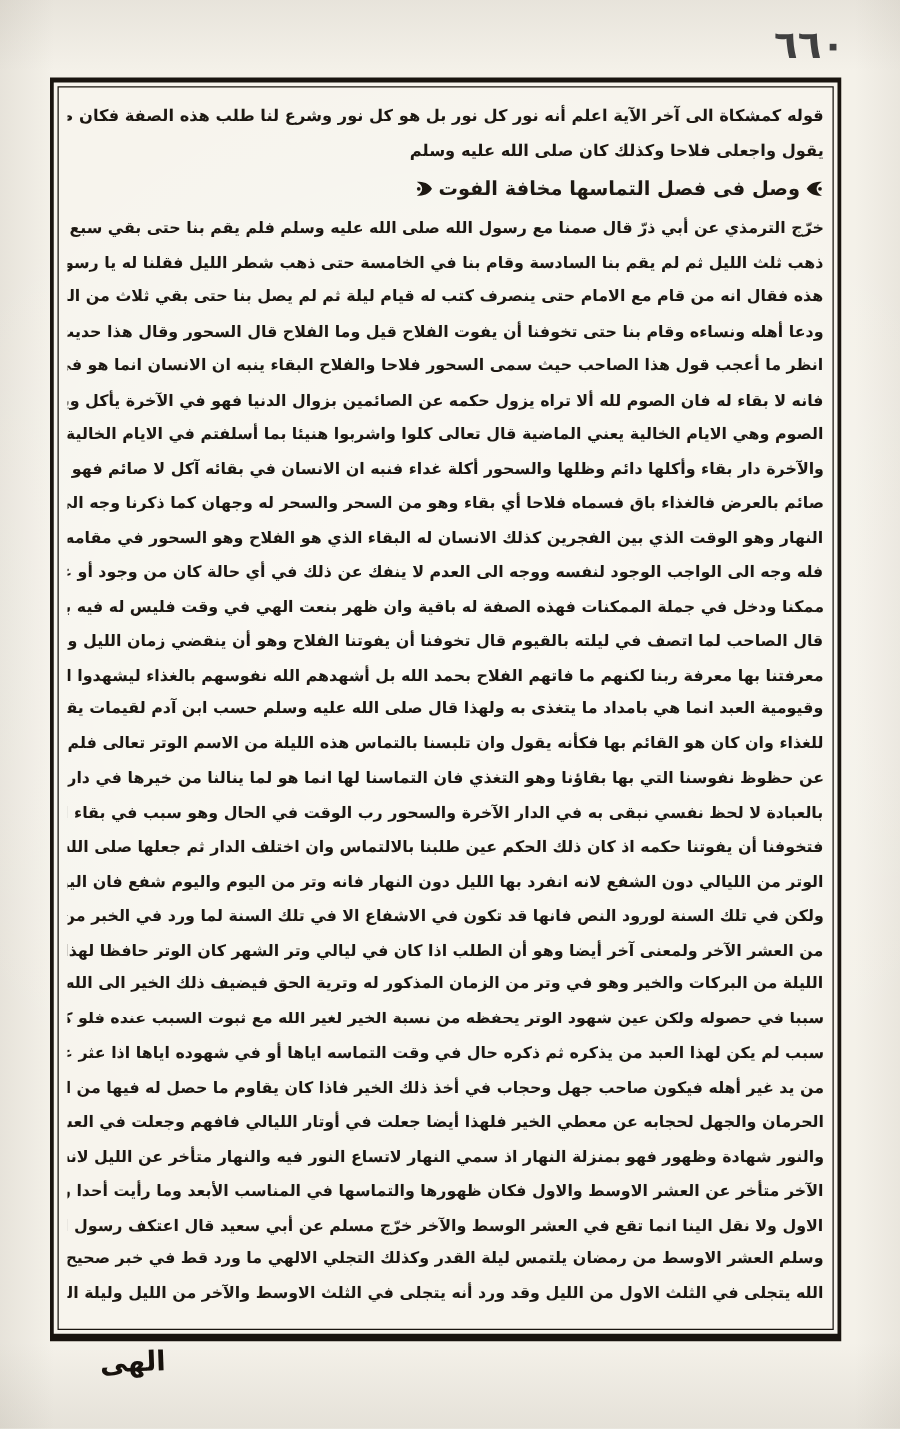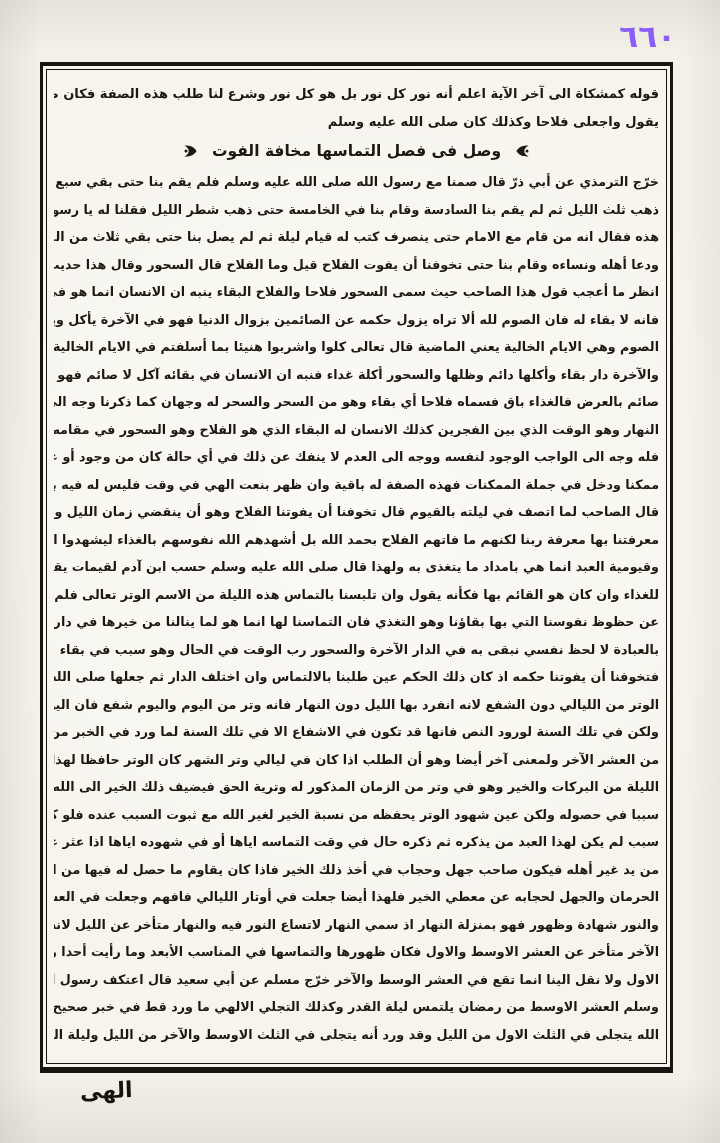--- a/index.html
+++ b/index.html
@@ -8,21 +8,21 @@
     font-family:"DejaVu Sans",sans-serif;color:#1d1812;
     background:
       radial-gradient(ellipse 90% 60% at 50% 45%, rgba(255,255,252,.5), transparent 70%),
       linear-gradient(90deg, rgba(110,100,85,.10), transparent 6%, transparent 95%, rgba(110,100,85,.08)),
       linear-gradient(180deg, rgba(120,110,95,.10), transparent 5%, transparent 94%, rgba(120,110,95,.12)),
       #f4f1e9;
   }
   .page-number{
     position:absolute;top:18px;right:44px;
     font-size:31px;font-weight:bold;letter-spacing:3px;
-    direction:rtl;color:#8b5cf6;
+    direction:rtl;color:#404040;
   }
   .frame{
     position:absolute;left:40px;top:62px;width:633px;height:1011px;
     border:3px solid #19140f;border-top-width:4px;border-bottom-width:6px;
     box-sizing:border-box;background:rgba(255,255,253,.25);
   }
   .frame-inner{
     position:absolute;left:3px;top:3px;right:3px;bottom:3px;
     border:1px solid #19140f;
     padding:10px 7px 4px 7px;box-sizing:border-box;overflow:hidden;
@@ -30,22 +30,22 @@
   .line{
     direction:rtl;unicode-bidi:plaintext;
     white-space:nowrap;overflow:hidden;
     text-align:justify;text-align-last:justify;
     font-weight:bold;font-size:12.7px;
     height:27.5px;line-height:27.5px;
   }
   #header-lines .line{font-size:13px;}
   .line.short{text-align:right;text-align-last:right;}
   .heading-row{
-    height:30px;display:flex;align-items:center;justify-content:center;
-    gap:14px;direction:rtl;margin:1px 0 2px 0;
+    height:30px;display:flex;align-items:center;
+    gap:4px;direction:rtl;margin:1px 0 2px 0;
   }
   .heading-text{font-size:15.5px;font-weight:bold;}
   .orn{display:inline-flex;align-items:center;}
   .orn svg{display:block;}
   .orn.flip svg{transform:scaleX(-1);}
   .catchword{
     position:absolute;left:80px;top:1078px;
     font-size:22px;font-weight:bold;direction:rtl;color:#17120d;
     transform:rotate(-2deg);
   }

